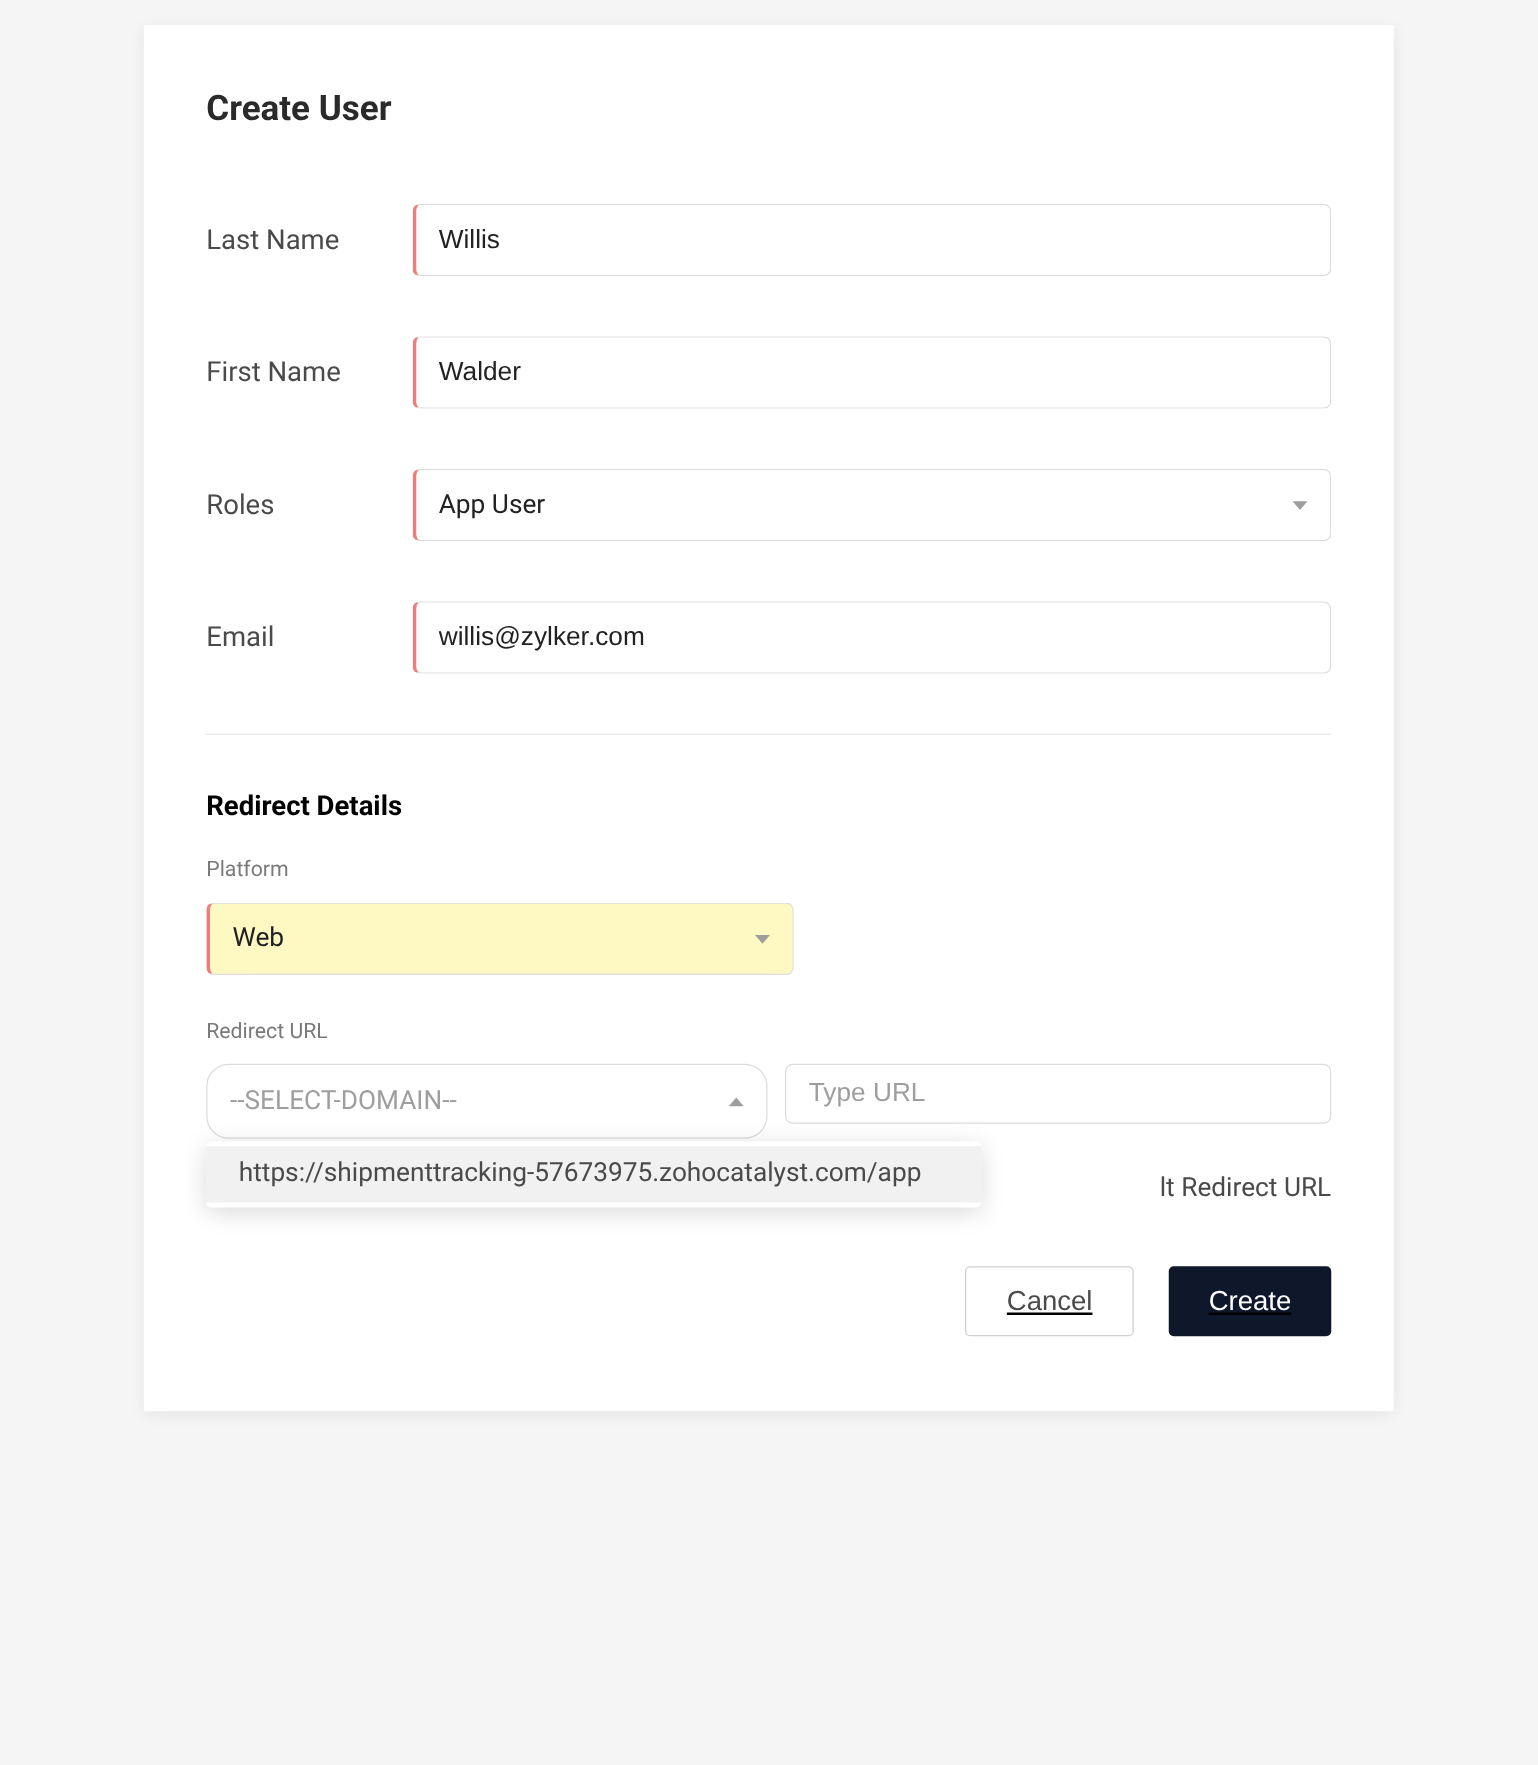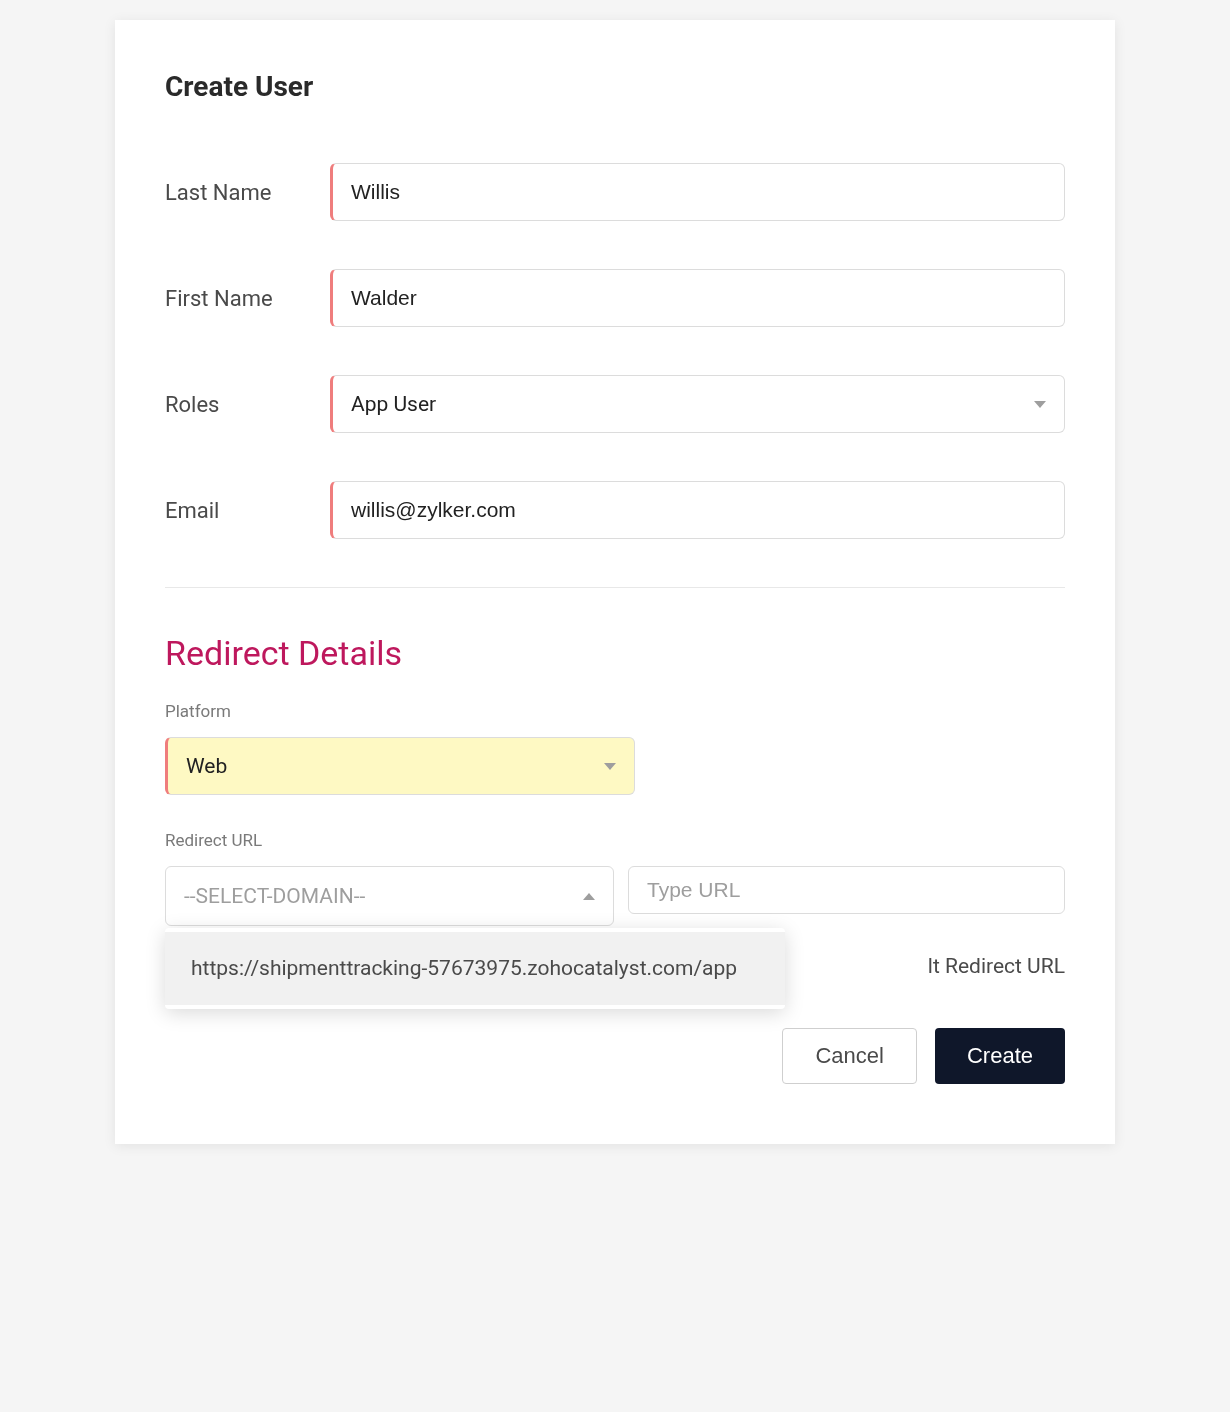--- a/index.html
+++ b/index.html
@@ -76,23 +76,23 @@
     }
     .caret-up {
       border-bottom: 7px solid #9e9e9e;
     }
     .divider {
       border: none;
       border-top: 1px solid #e8e8e8;
       margin: 10px 0 45px 0;
     }
     .section-title {
-      font-size: 34px;
-      font-weight: 400;
-      color: #be185d;
+      font-size: 22px;
+      font-weight: 700;
+      color: #000000;
       margin-bottom: 28px;
     }
     .field-label {
       font-size: 17px;
       color: #7a7a7a;
       margin-bottom: 16px;
     }
     .platform-select {
       width: 470px;
       height: 58px;
@@ -110,21 +110,21 @@
     }
     .redirect-row {
       display: flex;
       gap: 14px;
       position: relative;
     }
     .domain-select {
       width: 449px;
       height: 60px;
       border: 1px solid #dcdcdc;
-      border-radius: 6px;
+      border-radius: 18px;
       padding: 0 18px;
       font-size: 21px;
       background: #fff;
       display: flex;
       align-items: center;
       justify-content: space-between;
       cursor: pointer;
     }
     .url-input {
       flex: 1;
@@ -145,38 +145,39 @@
       top: 62px;
       left: 0;
       width: 620px;
       background: #fff;
       border-radius: 4px;
       box-shadow: 0 4px 20px rgba(0,0,0,0.15);
       z-index: 10;
       padding: 4px 0;
     }
     .dropdown-item {
-      padding: 22px 26px;
+      padding: 8px 26px;
       font-size: 21px;
       color: #4a4a4a;
       line-height: 1.4;
       cursor: pointer;
       background: #f1f1f1;
     }
     .default-link {
       font-size: 21px;
       color: #4a4a4a;
       text-align: right;
       margin-top: 28px;
       margin-bottom: 50px;
     }
     .button-row {
       display: flex;
       justify-content: flex-end;
-      gap: 18px;
+      gap: 28px;
+      text-decoration: underline;
     }
     .btn {
       height: 56px;
       padding: 0 32px;
       font-size: 22px;
       border-radius: 4px;
       cursor: pointer;
       border: none;
     }
     .btn-cancel {

